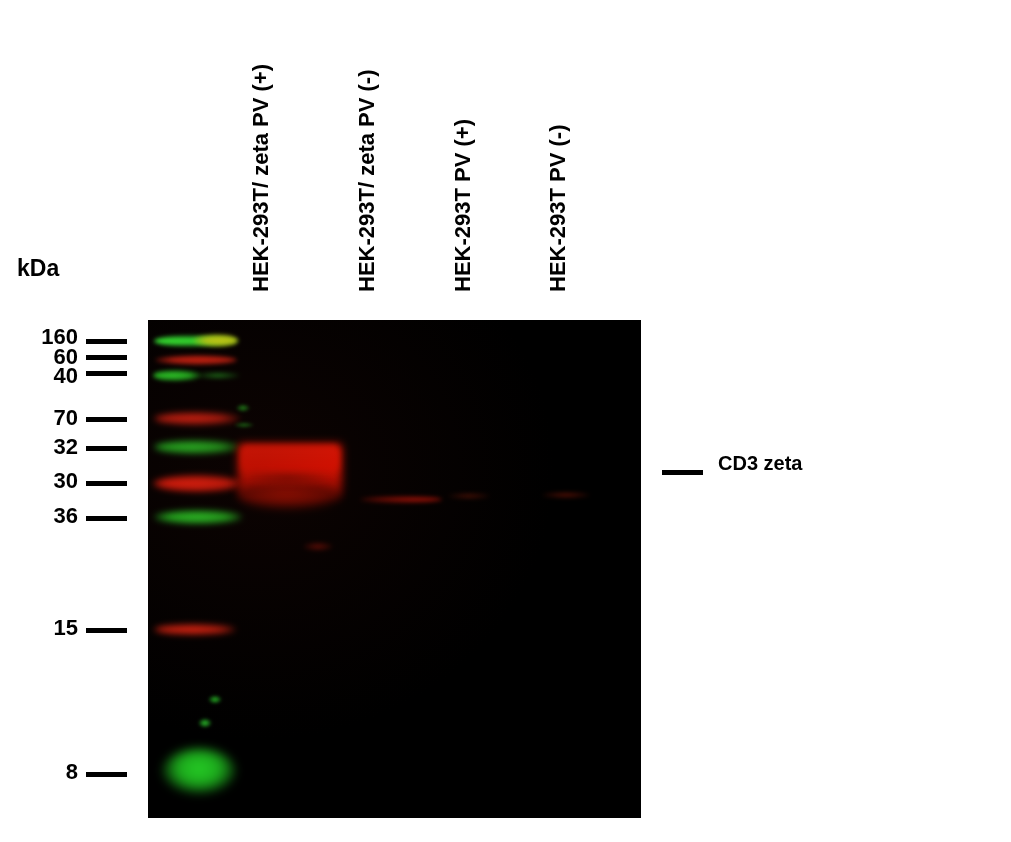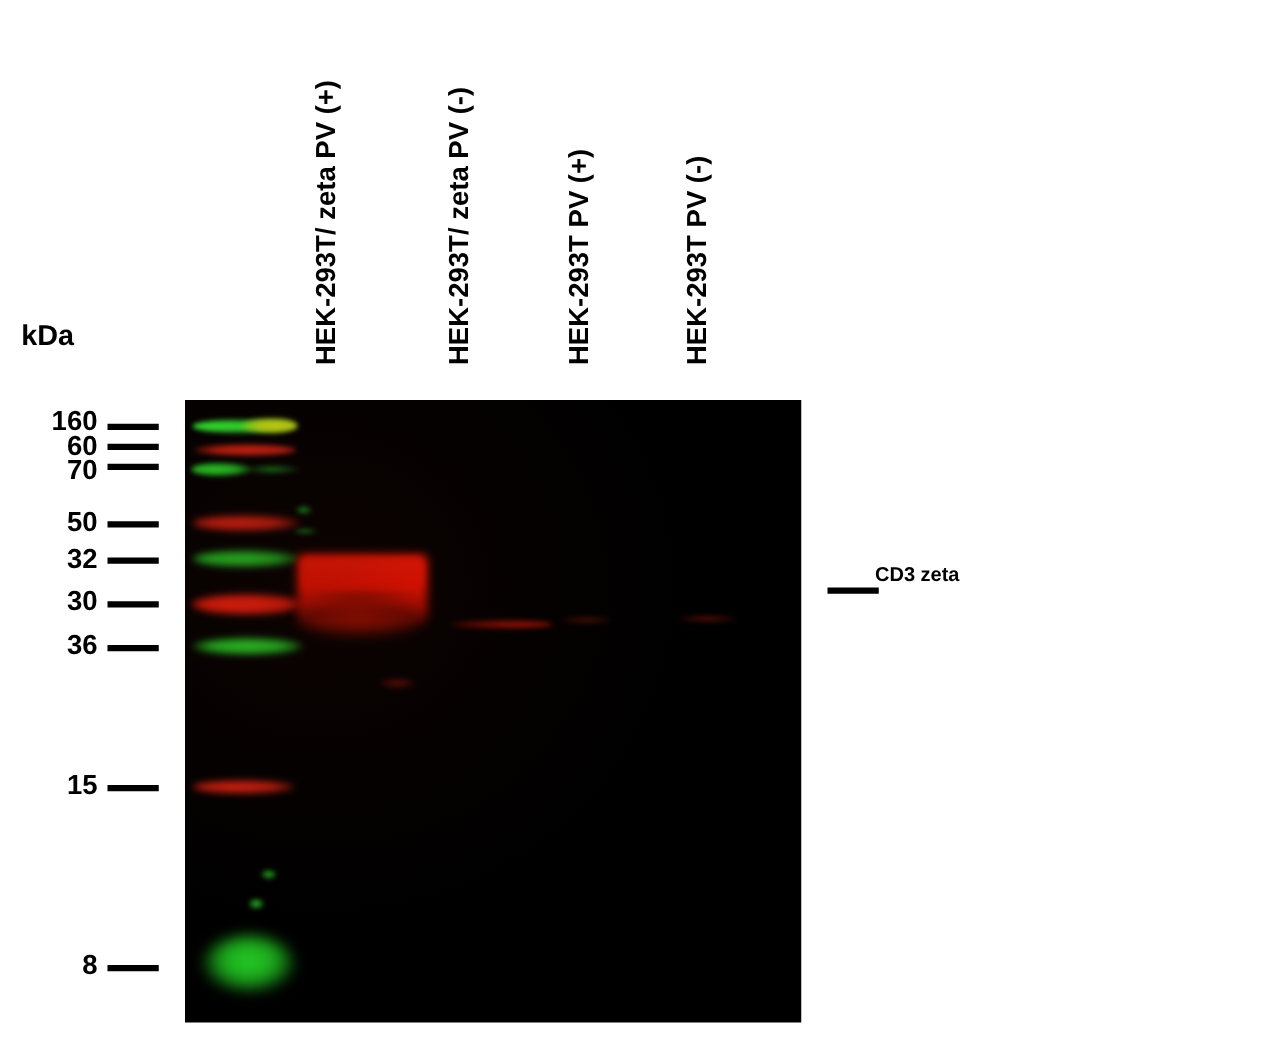--- a/index.html
+++ b/index.html
@@ -86,23 +86,23 @@
   .annot-tick {
     position: absolute;
     left: 662px;
     top: 470px;
     width: 41px;
     height: 5px;
     background: #000000;
   }
   .annot-text {
     position: absolute;
-    left: 700px;
+    left: 718px;
     top: 450px;
-    font-size: 16px;
+    font-size: 20px;
     font-weight: bold;
     color: #000000;
     line-height: 1.32;
     white-space: nowrap;
   }
 </style>
 </head>
 <body>
 
 <div id="figure">
@@ -122,24 +122,24 @@
     <span class="lane-label">HEK-293T PV (-)</span>
   </div>
 
   <div class="mw-numwrap" style="top:326px;">
     <span class="mw-num">160</span>
   </div>
   <div class="mw-numwrap" style="top:346px;">
     <span class="mw-num">60</span>
   </div>
   <div class="mw-numwrap" style="top:365px;">
+    <span class="mw-num">40</span>
+  </div>
+  <div class="mw-numwrap" style="top:407px;">
     <span class="mw-num">70</span>
-  </div>
-  <div class="mw-numwrap" style="top:407px;">
-    <span class="mw-num">50</span>
   </div>
   <div class="mw-numwrap" style="top:436px;">
     <span class="mw-num">32</span>
   </div>
   <div class="mw-numwrap" style="top:470px;">
     <span class="mw-num">30</span>
   </div>
   <div class="mw-numwrap" style="top:505px;">
     <span class="mw-num">36</span>
   </div>

